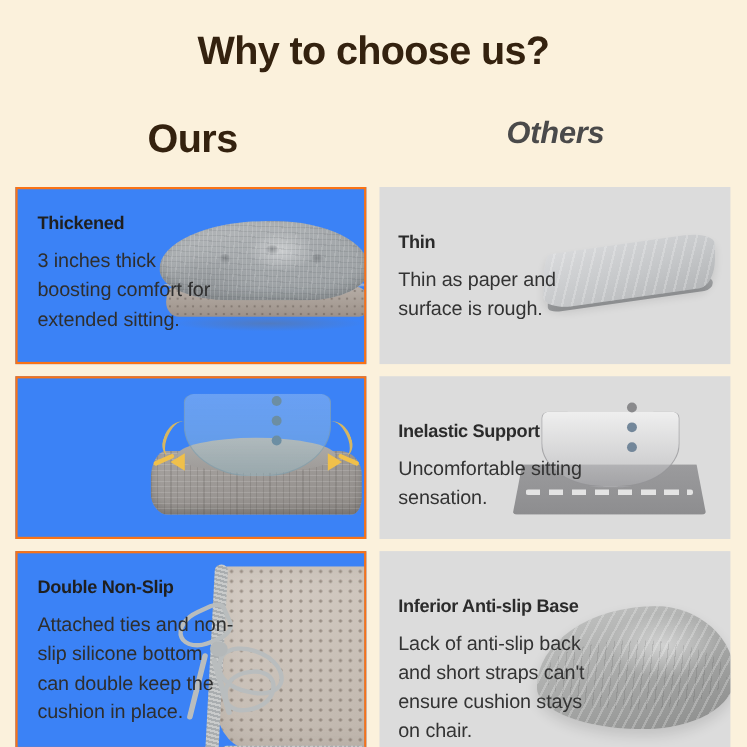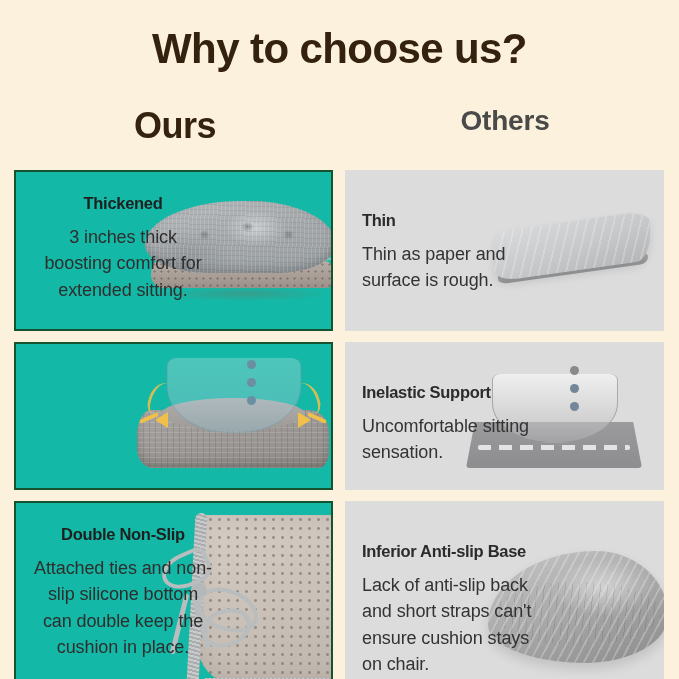--- a/index.html
+++ b/index.html
@@ -23,21 +23,21 @@
     box-sizing: border-box;
   }
 
   
   .main-title {
     position: absolute;
     left: 0;
     top: 26px;
     width: 679px;
     text-align: center;
-    font-size: 42px;
+    font-size: 36px;
     font-weight: 700;
     letter-spacing: -0.6px;
     color: #34220f;
     line-height: 1.1;
   }
 
   .col-head {
     position: absolute;
     top: 106px;
     font-weight: 700;
@@ -51,20 +51,21 @@
     letter-spacing: -0.5px;
     color: #34220f;
   }
   .col-head.others {
     left: 346px;
     width: 318px;
     text-align: center;
     font-size: 28px;
     letter-spacing: -0.2px;
     color: #4a4a4a;
+    font-style: italic;
   }
 
   
   .grid {
     position: absolute;
     left: 14px;
     top: 170px;
     width: 650px;
   }
 
@@ -77,23 +78,22 @@
   .row.r2 .card { height: 148px; }
   .row.r3 .card { height: 180px; }
 
   .card {
     position: relative;
     width: 319px;
     box-sizing: border-box;
     overflow: hidden;
   }
   .card.ours {
-    background: #14b8a6;
-    border: 2px solid #14532d;
-    text-align: center;
+    background: #3b82f6;
+    border: 2px solid #f97316;
   }
   .card.others {
     background: #dcdcdc;
     border: none;
   }
 
   .card-text {
     position: absolute;
     left: 18px;
     top: 22px;

